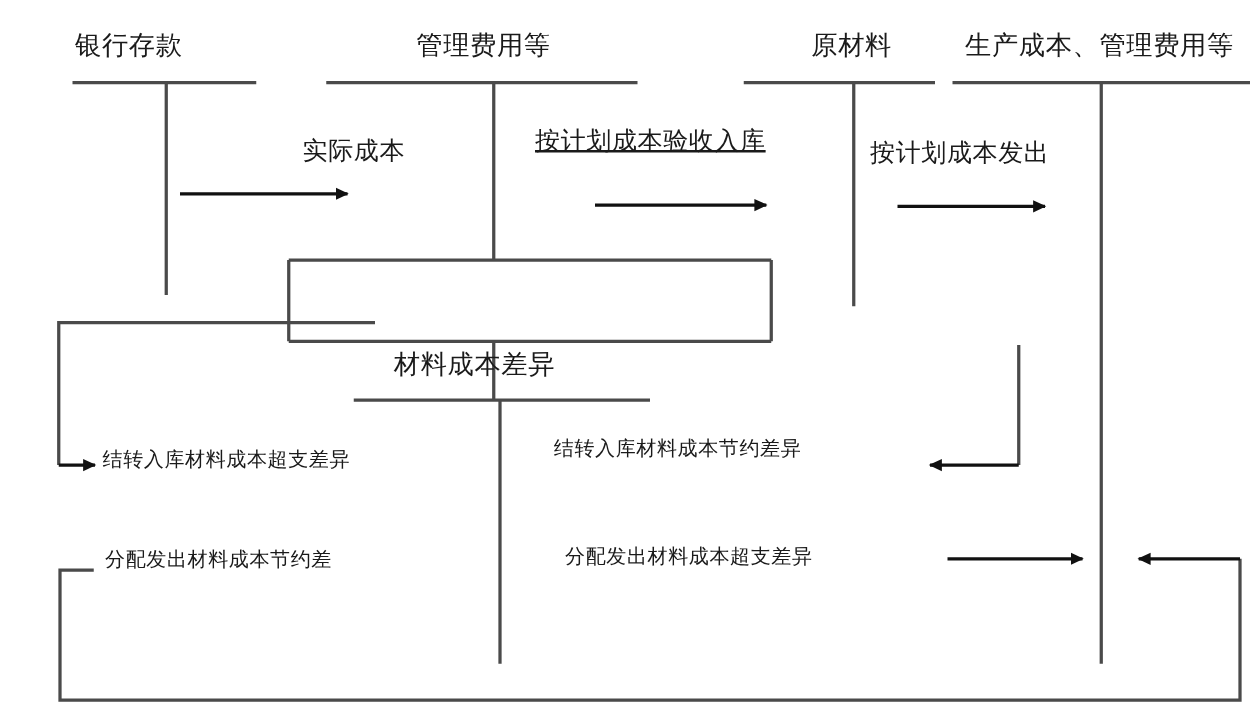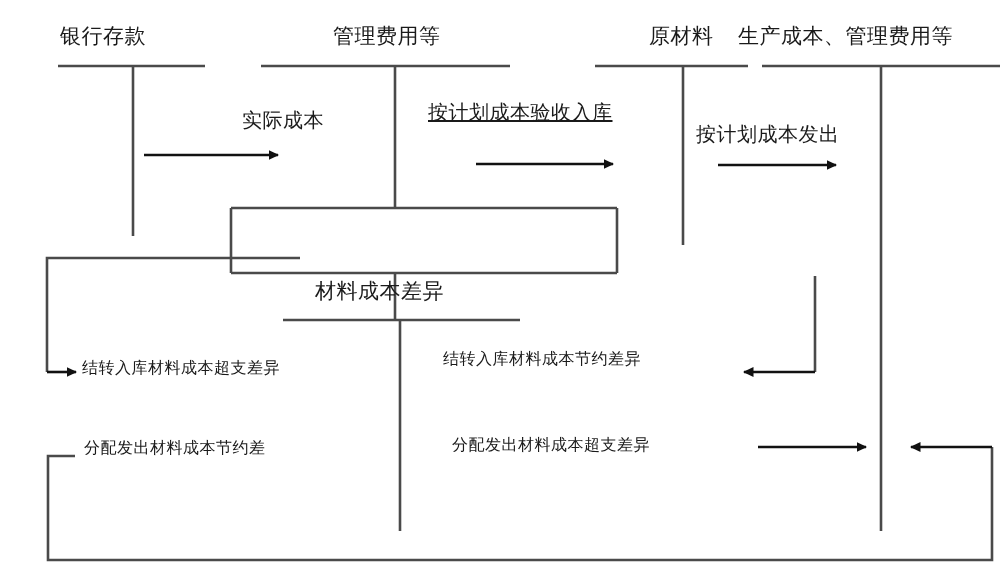--- a/index.html
+++ b/index.html
@@ -104,29 +104,29 @@
       <line x1="992" y1="447" x2="911" y2="447" marker-end="url(#ah-left)"></line>
     </g>
   </svg>
 
   <div class="lbl t-title" style="left:60px; top:26px;">银行存款</div>
 
   <div class="lbl t-title" style="left:333px; top:26px;">管理费用等</div>
 
   <div class="lbl t-title" style="left:617px; top:26px;margin-left:32px;">原材料</div>
 
-  <div class="lbl t-title" style="left:738px; top:26px;">生产成本、管理费用等</div>
+  <div class="lbl t-title" style="left:772px; top:26px;">生产成本、管理费用等</div>
 
   <div class="lbl var-title" style="left:315px; top:281px;">材料成本差异</div>
 
   <div class="lbl flow-lbl" style="left:242px; top:110px;">实际成本</div>
 
   <div class="lbl flow-lbl" style="left:428px; top:102px;text-decoration:underline;">按计划成本验收入库</div>
 
-  <div class="lbl flow-lbl" style="left:696px; top:124px;">按计划成本发出</div>
+  <div class="lbl flow-lbl" style="left:696px; top:112px;">按计划成本发出</div>
 
   <div class="lbl var-lbl" style="left:82px; top:360px;">结转入库材料成本超支差异</div>
 
   <div class="lbl var-lbl" style="left:443px; top:351px;">结转入库材料成本节约差异</div>
 
   <div class="lbl var-lbl" style="left:84px; top:440px;">分配发出材料成本节约差</div>
 
   <div class="lbl var-lbl" style="left:452px; top:437px;text-align:center;">分配发出材料成本超支差异</div>
 
 </div>

